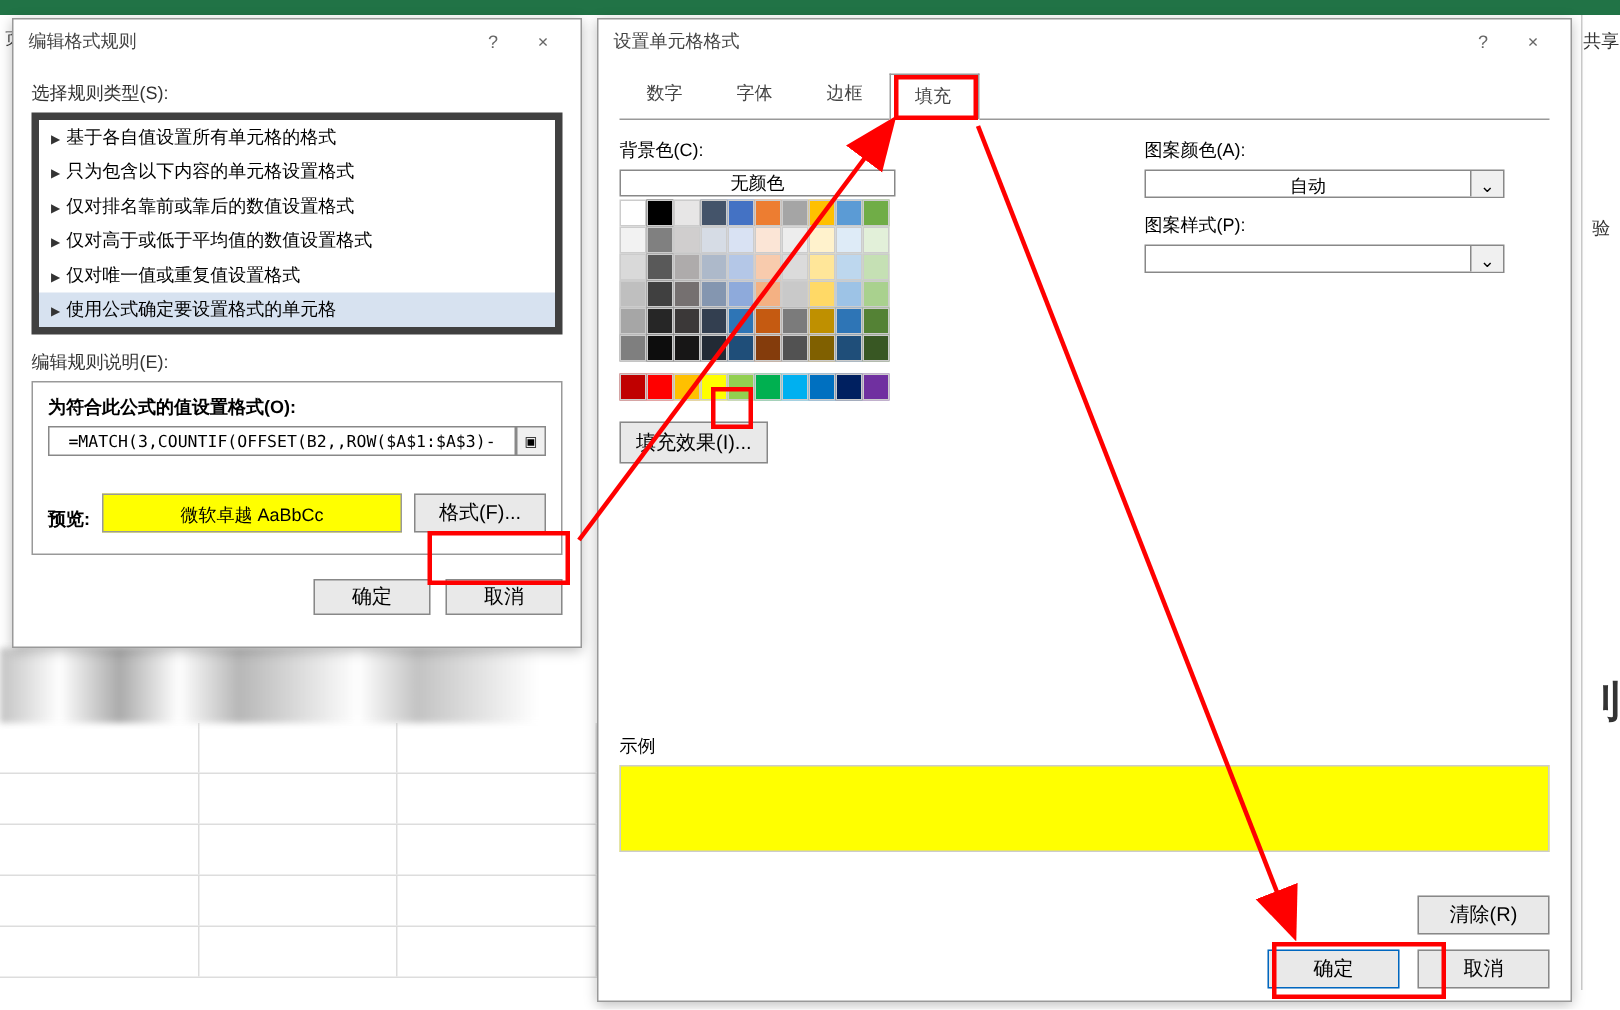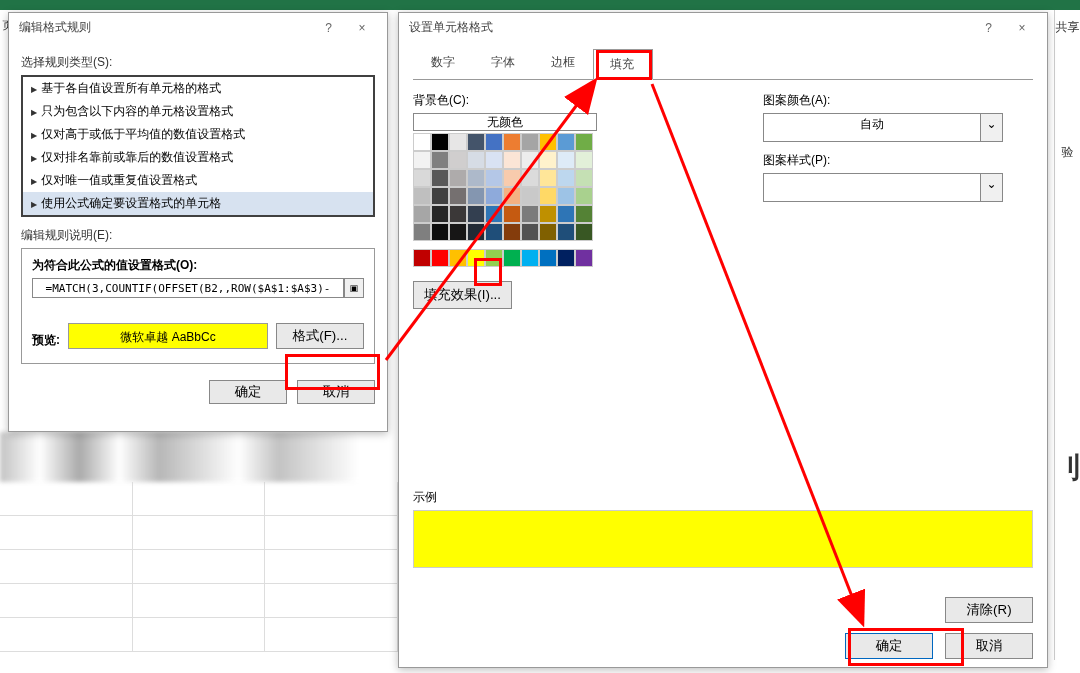--- a/index.html
+++ b/index.html
@@ -46,21 +46,21 @@
       color: #666;
       cursor: pointer;
     }
     
     .dlg-left {
       left: 8px; top: 12px; width: 380px; height: 420px;
     }
     .dlg-left .body { padding: 8px 12px; }
     .section-label { color: #333; margin: 4px 0 4px 0; }
     .rule-list {
-      border: 2px solid #404040;
+      border: 5px solid #404040;
       background: #fff;
       margin-bottom: 10px;
     }
     .rule-list .item {
       padding: 3px 8px;
       cursor: pointer;
     }
     .rule-list .item::before {
       content: "▶";
       font-size: 8px;
@@ -196,21 +196,21 @@
     .fill-btn {
       padding: 4px 10px;
       border: 1px solid #888;
       background: #e9e9e9;
       cursor: pointer;
     }
     .combo {
       display: flex;
       border: 1px solid #888;
       width: 240px;
-      height: 29px;
+      height: 19px;
     }
     .combo .txt { flex: 1; text-align: center; line-height: 20px; }
     .combo .arrow {
       width: 22px;
       border-left: 1px solid #888;
       text-align: center;
       line-height: 20px;
       background: #f0f0f0;
       cursor: pointer;
     }
@@ -327,22 +327,22 @@
     <span class="controls">
       <span>?</span>
       <span>×</span>
     </span>
   </div>
   <div class="body">
     <div class="section-label"><span>选择规则类型(S):</span></div>
     <div class="rule-list">
       <div class="item">基于各自值设置所有单元格的格式</div>
       <div class="item">只为包含以下内容的单元格设置格式</div>
+      <div class="item">仅对排名靠前或靠后的数值设置格式</div>
       <div class="item">仅对高于或低于平均值的数值设置格式</div>
-      <div class="item">仅对排名靠前或靠后的数值设置格式</div>
       <div class="item">仅对唯一值或重复值设置格式</div>
       <div class="item selected">使用公式确定要设置格式的单元格</div>
     </div>
     <div class="section-label"><span>编辑规则说明(E):</span></div>
     <div class="inner-box">
       <div class="formula-label">为符合此公式的值设置格式(O):</div>
       <div class="formula-row">
         <input class="formula-input" value="=MATCH(3,COUNTIF(OFFSET(B2,,ROW($A$1:$A$3)-" style="">
         <div class="range-btn">▣</div>
       </div>

